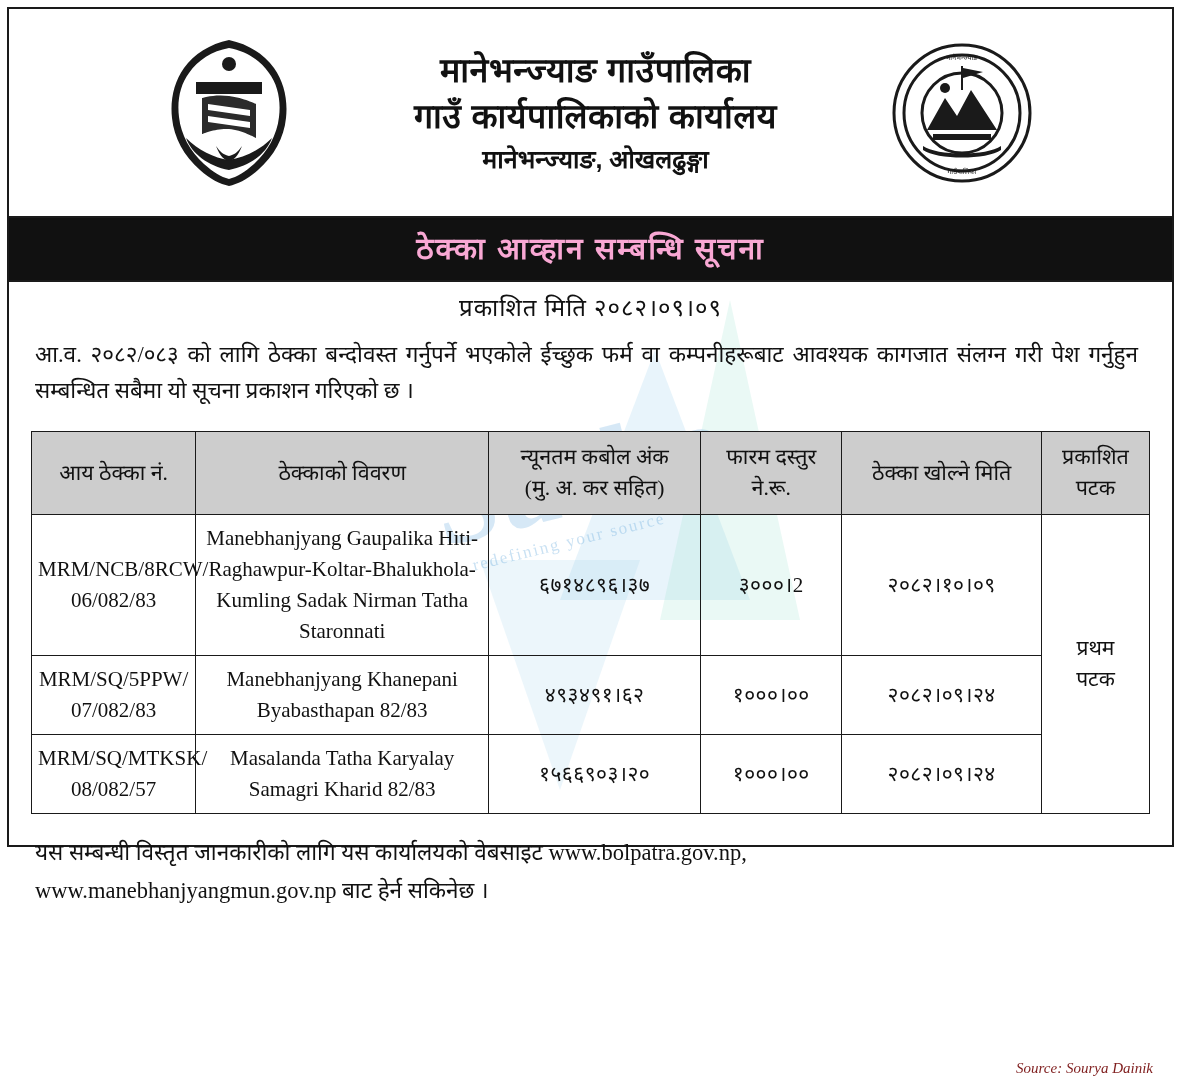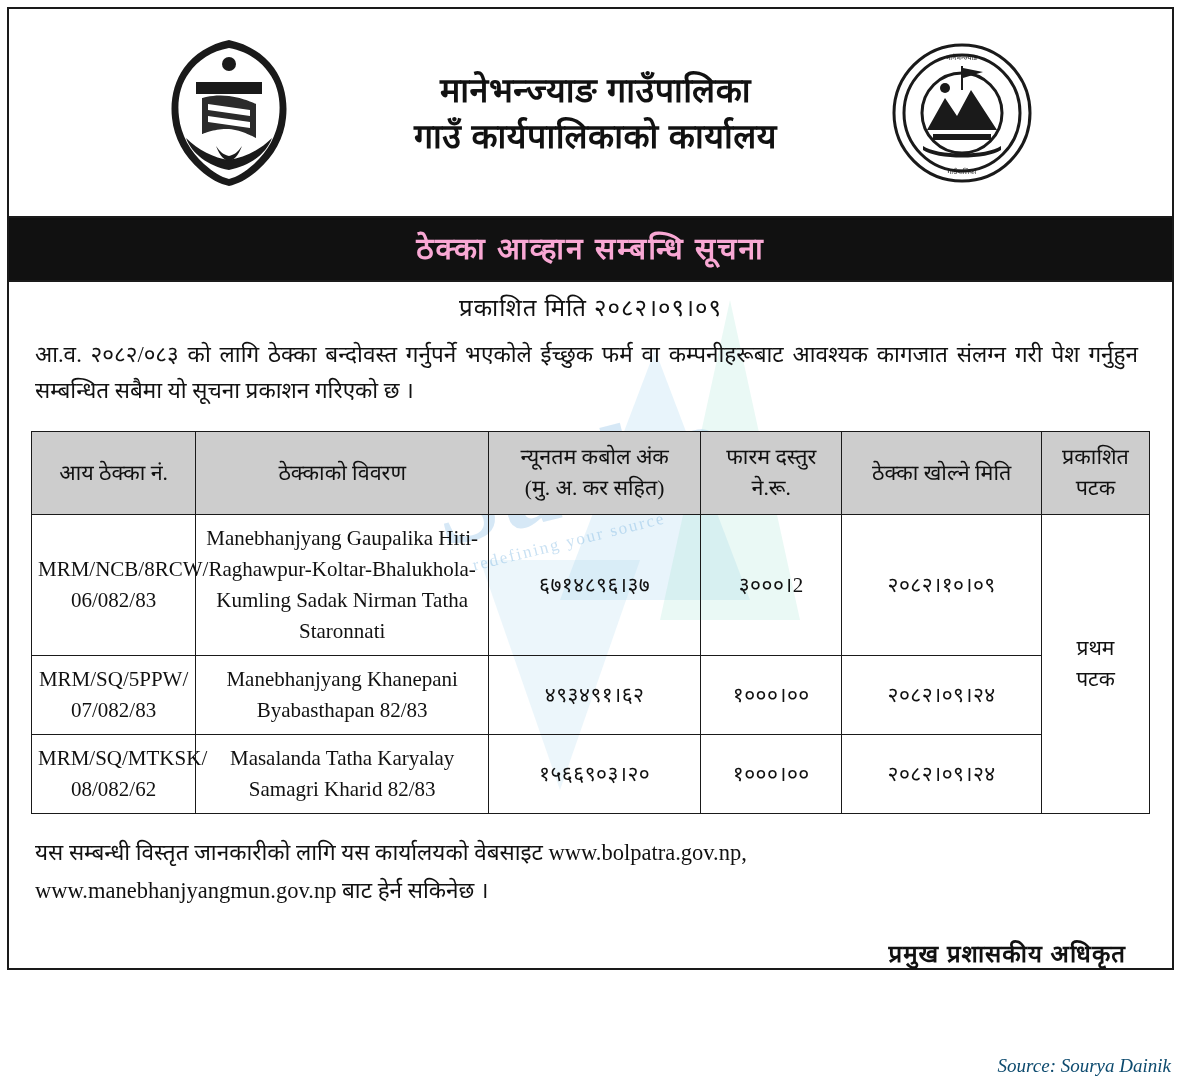--- a/index.html
+++ b/index.html
@@ -75,21 +75,21 @@
     border-right: 80px solid transparent;
     border-top: 230px solid rgba(150, 205, 235, 0.18);
   }
 
   
   .frame {
     position: absolute;
     left: 7px;
     top: 7px;
     width: 1167px;
-    height: 963px;
+    height: 840px;
     border: 2px solid #1a1a1a;
     box-sizing: border-box;
     background: transparent;
     z-index: 1;
   }
 
   
   .header {
     position: relative;
     height: 207px;
@@ -225,25 +225,25 @@
     text-align: right;
     font-family: "Liberation Sans", sans-serif;
     font-weight: 700;
     font-size: 24px;
     letter-spacing: 1px;
   }
 
   
   .source {
     position: absolute;
-    right: 10px;
+    right: 28px;
     bottom: 6px;
     font-style: italic;
-    font-size: 19px;
-    color: #0c4a6e;
+    font-size: 15px;
+    color: #7f1d1d;
     z-index: 3;
   }
 </style>
 </head>
 <body>
 
 <div class="page">
 
   <div class="watermark">
     <div class="wm-leaf l1"></div>
@@ -267,20 +267,21 @@
             <path d="M36 104 C48 116 64 124 79 126 C94 124 110 116 122 104 C116 120 100 132 79 136 C58 132 42 120 36 104 Z"></path>
             <circle cx="79" cy="30" r="7"></circle>
             <path d="M66 112 C70 118 74 121 79 122 C84 121 88 118 92 112 C88 122 84 126 79 127 C74 126 70 122 66 112 Z"></path>
           </g>
         </svg>
       </div>
 
       <div class="header-center">
         <div class="h-line1">मानेभन्ज्याङ गाउँपालिका</div>
         <div class="h-line2">गाउँ कार्यपालिकाको कार्यालय</div>
+        <div class="h-line3">मानेभन्ज्याङ, ओखलढुङ्गा</div>
       </div>
 
       <div class="emblem right">
         <svg width="150" height="150" viewBox="0 0 150 150" aria-hidden="true">
           <g fill="none" stroke="#1a1a1a" stroke-width="3">
             <circle cx="75" cy="75" r="68"></circle>
             <circle cx="75" cy="75" r="58"></circle>
             <circle cx="75" cy="75" r="40"></circle>
           </g>
           <g fill="#1a1a1a">
@@ -348,32 +349,31 @@
             </td>
           </tr>
           <tr>
             <td class="latin">MRM/SQ/5PPW/ 07/082/83</td>
             <td class="latin">Manebhanjyang Khanepani Byabasthapan 82/83</td>
             <td class="nums">४९३४९१।६२</td>
             <td class="nums">१०००।००</td>
             <td class="nums">२०८२।०९।२४</td>
           </tr>
           <tr>
-            <td class="latin">MRM/SQ/MTKSK/ 08/082/62</td>
+            <td class="latin">MRM/SQ/MTKSK/ 08/082/57</td>
             <td class="latin">Masalanda Tatha Karyalay Samagri Kharid 82/83</td>
             <td class="nums">१५६६९०३।२०</td>
             <td class="nums">१०००।००</td>
             <td class="nums">२०८२।०९।२४</td>
           </tr>
         </tbody>
       </table>
 
       <div class="footer-text">
         <div>यस सम्बन्धी विस्तृत जानकारीको लागि यस कार्यालयको वेबसाइट www.bolpatra.gov.np,</div>
         <div class="line2">www.manebhanjyangmun.gov.np बाट हेर्न सकिनेछ ।</div>
       </div>
 
-      <div class="signature">प्रमुख प्रशासकीय अधिकृत</div>
     </div>
   </div>
 
   <div class="source">Source: Sourya Dainik</div>
 </div>
 
 </body></html>

